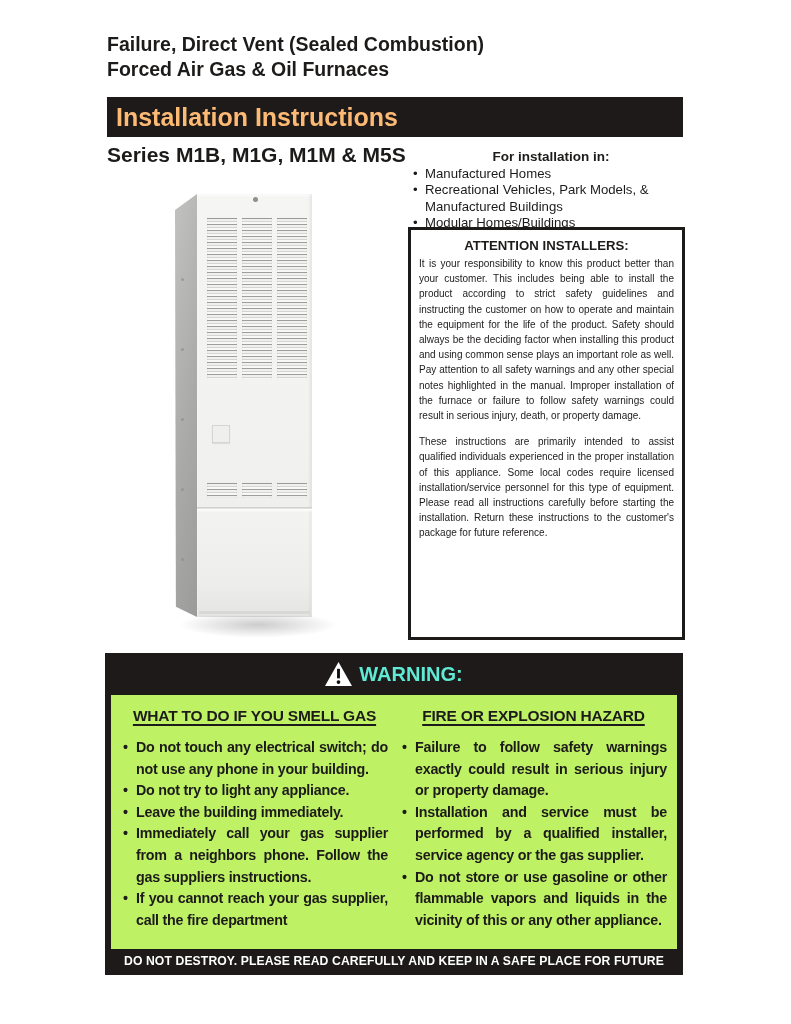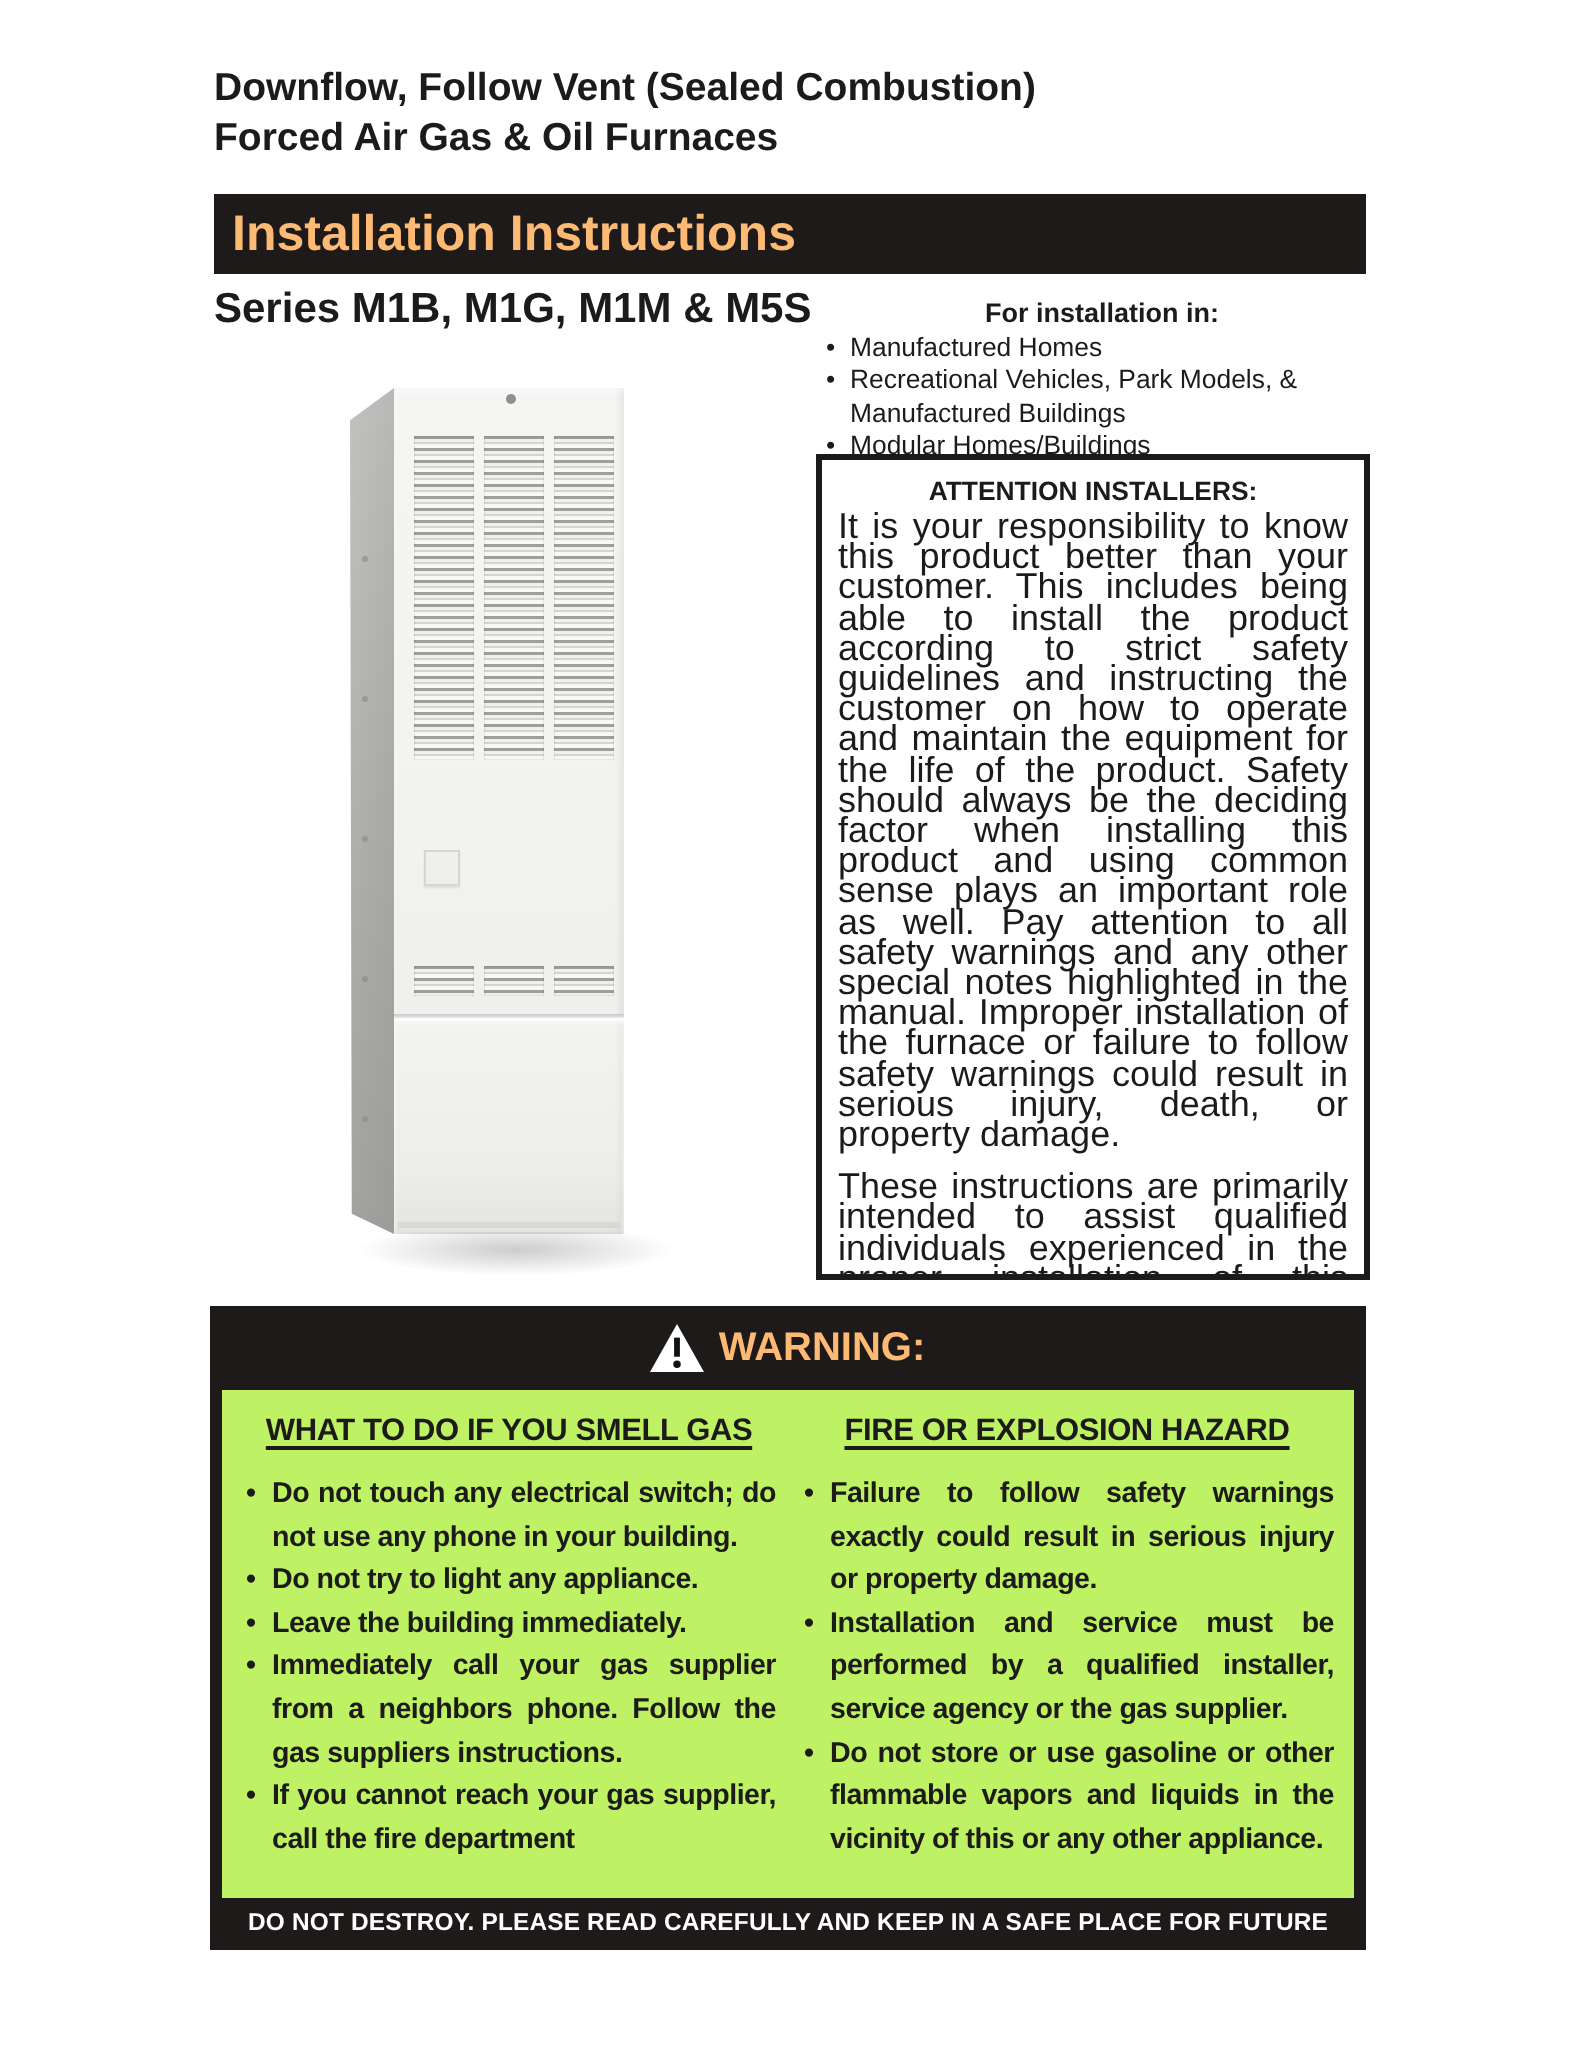--- a/index.html
+++ b/index.html
@@ -21,21 +21,21 @@
   .install-block li{
     position:relative;padding-left:17px;font-size:13.2px;line-height:16.4px;
   }
   .install-block li::before{content:"\2022";position:absolute;left:5px;}
   
   .attention{
     position:absolute;left:408px;top:227px;width:277px;height:413px;box-sizing:border-box;
     border:3px solid #1d1b1a;padding:6px 8px;overflow:hidden;
   }
   .attention-title{font-size:13.2px;font-weight:bold;text-align:center;margin:2px 0 3px 0;}
-  .attention p{margin:0;font-size:18px;line-height:15.2px;text-align:justify;}
+  .attention p{margin:0;font-size:10px;line-height:15.2px;text-align:justify;}
   .attention p + p{margin-top:11px;}
   
   .furnace{position:absolute;left:148px;top:188px;width:246px;height:486px;}
   .furnace *{position:absolute;}
   .f-side{
     left:27px;top:6px;width:22px;height:423px;
     background:linear-gradient(100deg,#c2c2c0 0%,#aaaaa8 55%,#9b9b99 100%);
     clip-path:polygon(0 3.8%,100% 0,100% 100%,4% 97.6%);
   }
   .f-dot{width:3px;height:3px;border-radius:50%;background:#8a8a88;opacity:.65;left:33px;}
@@ -63,21 +63,21 @@
   }
   .f-base{left:2px;top:417px;width:111px;height:3px;background:#d8d8d6;}
   .f-shadow{
     left:30px;top:428px;width:160px;height:22px;
     background:radial-gradient(ellipse at 50% 40%,rgba(0,0,0,.20) 0%,rgba(0,0,0,0) 70%);
   }
   
   .warning{position:absolute;left:105px;top:653px;width:578px;height:322px;background:#1d1a19;box-sizing:border-box;}
   .warning-banner{
     height:42px;display:flex;align-items:center;justify-content:center;gap:7px;
-    color:#fdba74;font-size:20px;font-weight:bold;border-radius:15px;
+    color:#5eead4;font-size:20px;font-weight:bold;border-radius:15px;
   }
   .warning-inner{
     margin:0 6px;background:#bef264;height:254px;box-sizing:border-box;
     padding:6px 10px;display:flex;gap:12px;overflow:hidden;
   }
   .w-col{flex:1;min-width:0;}
   .w-heading{
     font-size:15.5px;font-weight:bold;text-align:center;letter-spacing:-0.2px;
     text-decoration:underline;text-decoration-thickness:2px;text-underline-offset:3px;
     margin:6px 0 12px 0;
@@ -91,21 +91,21 @@
     height:26px;line-height:25px;text-align:center;color:#ffffff;
     font-size:12.2px;font-weight:bold;letter-spacing:0.1px;
   }
 </style>
 </head>
 <body>
 
 <div class="page">
 
   <div class="doc-title">
-    <div>Downflow, Follow Vent (Sealed Combustion)</div>
+    <div>Failure, Direct Vent (Sealed Combustion)</div>
     <div>Forced Air Gas &amp; Oil Furnaces</div>
   </div>
 
   <div class="main-banner">Installation Instructions</div>
 
   <div class="series">Series M1B, M1G, M1M &amp; M5S</div>
 
   <div class="install-block">
     <div class="install-heading">For installation in:</div>
     <ul class="plain">

